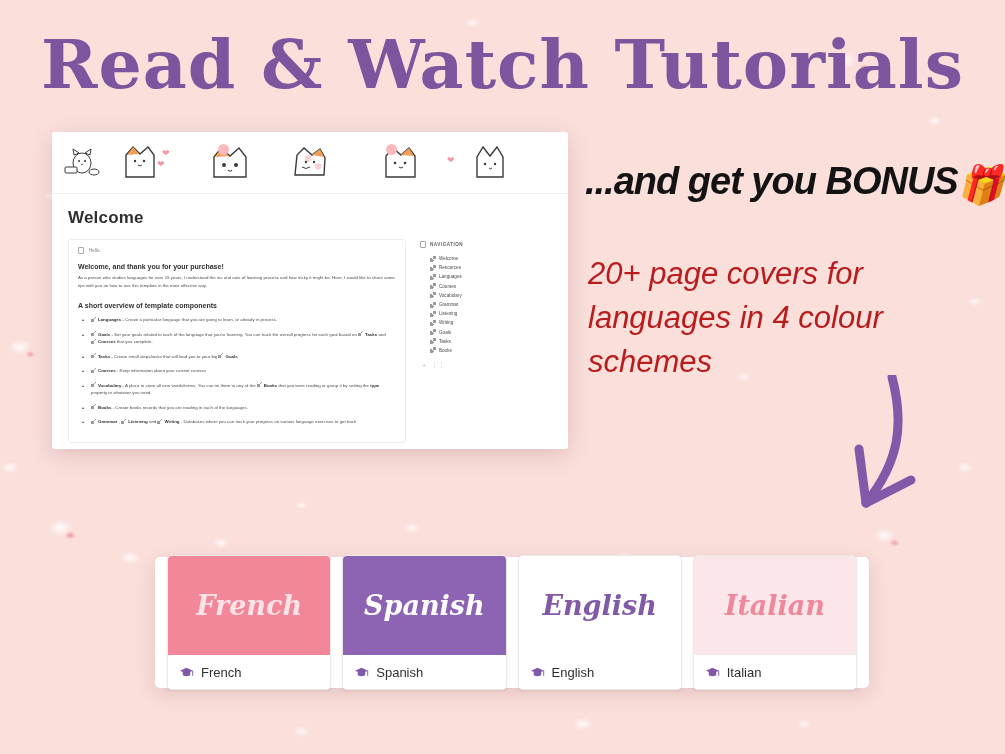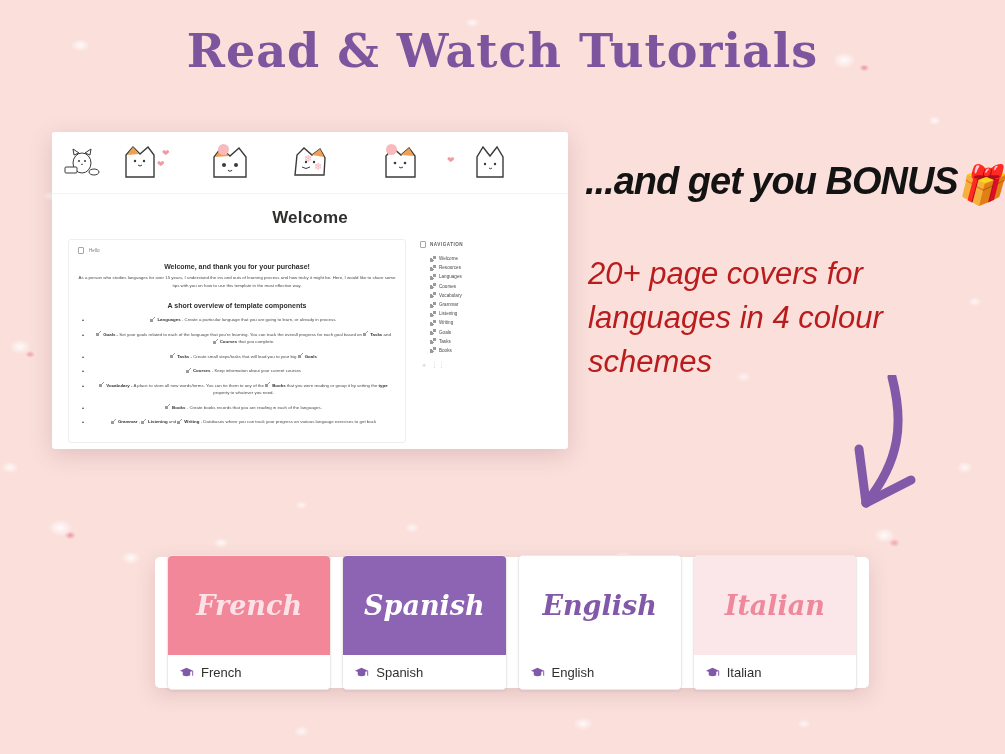--- a/index.html
+++ b/index.html
@@ -51,21 +51,21 @@
 
   
   .headline {
     position: absolute;
     top: 24px;
     left: 0;
     width: 100%;
     text-align: center;
     font-family: "DejaVu Serif", "Liberation Serif", serif;
     font-weight: bold;
-    font-size: 46px;
+    font-size: 68px;
     letter-spacing: 1px;
     color: #7d559e;
     z-index: 5;
   }
 
   
   .doc-window {
     position: absolute;
     left: 52px;
     top: 132px;
@@ -110,21 +110,21 @@
     line-height: 1;
   }
   .deco-paw {
     position: absolute;
     color: #f5b3bb;
     font-size: 10px;
     line-height: 1;
   }
 
   
-  .doc-body { padding: 14px 16px 0 16px; text-align: center; }
+  .doc-body { padding: 14px 16px 0 16px; }
 
   .doc-title {
     font-size: 17px;
     font-weight: bold;
     color: #2f2f2e;
     letter-spacing: .2px;
     margin-bottom: 11px;
   }
 
   .doc-columns { display: flex; gap: 14px; align-items: flex-start; }

